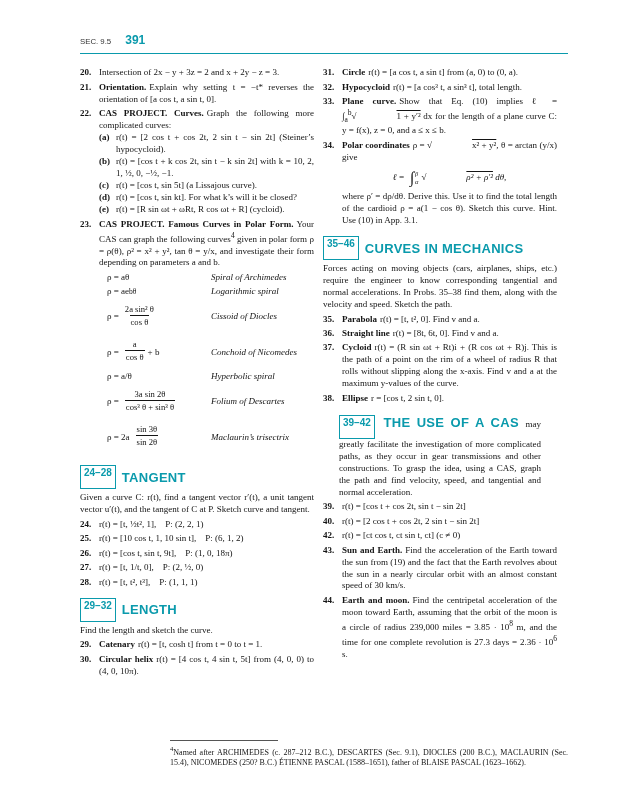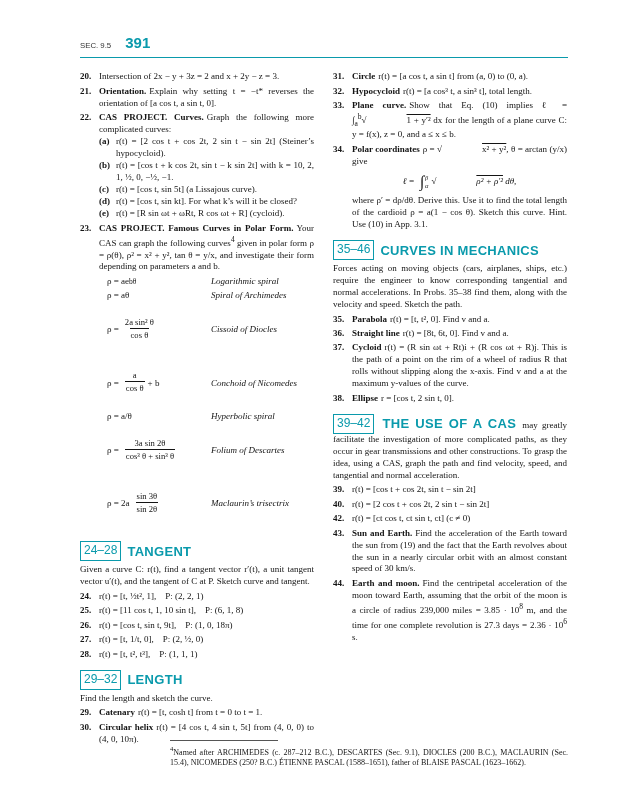--- a/index.html
+++ b/index.html
@@ -5,48 +5,48 @@
   :root { --accent:#0a9aac; --ink:#141414; }
   * { box-sizing:border-box; }
   html,body { margin:0; padding:0; background:#ffffff; }
   .page { position:relative; width:601px; height:800px; background:#fff; overflow:hidden;
           font-family:"Liberation Serif","DejaVu Serif",serif; font-size:9px; line-height:1.33; color:var(--ink); }
   .content { position:absolute; left:80px; top:33px; width:488px; }
 
   .pg-header { display:flex; align-items:baseline; border-bottom:1.6px solid var(--accent); padding-bottom:4px; }
   .hdr-sec   { font-family:"Liberation Sans",sans-serif; font-size:7.8px; color:#333; margin-right:14px; }
   .hdr-title { font-family:"Liberation Sans",sans-serif; font-size:7.8px; color:#333; flex:1; }
-  .hdr-page  { font-family:"Liberation Sans",sans-serif; font-weight:bold; font-size:15px; color:var(--accent); }
-
-  .columns { display:flex; gap:19px; margin-top:11px; }
+  .hdr-page  { font-family:"Liberation Sans",sans-serif; font-weight:bold; font-size:12px; color:var(--accent); }
+
+  .columns { display:flex; gap:9px; margin-top:11px; }
   .col { width:234px; flex:none; }
 
   .prob  { display:flex; margin-top:2.5px; }
   .pnum  { flex:0 0 19px; font-weight:bold; }
   .ptext { flex:1; text-align:justify; }
   .plead { margin-right:3px; }
 
   .sub      { display:flex; }
   .sublabel { flex:0 0 17px; font-weight:bold; }
   .subtext  { flex:1; text-align:justify; }
 
   .crow  { display:flex; align-items:center; margin:2.5px 0 2.5px 8px; }
   .cf    { flex:0 0 104px; display:flex; align-items:center; white-space:nowrap; }
   .cf .sp { margin-right:3px; }
-  .frac  { display:inline-flex; flex-direction:column; align-items:center; text-align:center; line-height:1.15; margin:13px 3px; font-size:8.6px; }
+  .frac  { display:inline-flex; flex-direction:column; align-items:center; text-align:center; line-height:1.15; margin:4px 3px; font-size:8.6px; }
   .fden  { border-top:0.9px solid var(--ink); padding:2px 1px; }
   .cname { font-style:italic; }
 
   .sec-head  { display:flex; align-items:center; gap:6px; margin:9px 0 3px; }
   .badge     { display:inline-block; border:1px solid var(--accent); color:var(--accent);
-               font-family:"Liberation Sans",sans-serif; font-weight:normal; font-size:12px; line-height:1;
-               padding:2px 3px 4px; }
+               font-family:"Liberation Sans",sans-serif; font-weight:bold; font-size:10px; line-height:1;
+               padding:2px 3px 10px; }
   .sec-title { color:var(--accent); font-family:"Liberation Sans",sans-serif; font-weight:bold; font-size:13px; letter-spacing:0.3px; }
   .intro     { text-align:justify; margin-bottom:2px; }
-  .cas-para  { text-align:justify; margin:9px 0 2px; }
+  .cas-para  { text-align:justify; margin:9px 16px 2px; }
   .cas-para .badge { margin-right:4px; vertical-align:1px; }
   .cas-para .sec-title { margin-right:2px; }
 
   .disp-eq { display:flex; justify-content:center; align-items:center; margin:5px 0 4px; font-style:italic; }
   .eqlhs   { margin-right:2px; }
   .bigint  { font-size:16px; line-height:0.9; font-style:normal; margin:0 1px 0 3px; }
   .lims    { display:flex; flex-direction:column; justify-content:space-between; align-self:stretch;
              font-size:6.3px; margin-right:3px; padding:1px 0; }
   .rad     { text-decoration:overline;margin-left:40px; }
 
@@ -105,30 +105,30 @@
           </span>
         </div>
 
         <div class="prob">
           <span class="pnum">23.</span>
           <span class="ptext">
             <b class="plead">CAS PROJECT. Famous Curves in Polar Form.</b><span>Your CAS can graph the following curves</span><sup>4</sup><span> given in polar form ρ = ρ(θ), ρ² = x² + y², tan θ = y/x, and investigate their form depending on parameters a and b.</span>
 
             <span class="crow">
               <span class="cf">
+                  <span>ρ = aθ</span>
+                </span>
+              <span class="cname">Spiral of Archimedes</span>
+            </span>
+            <span class="crow">
+              <span class="cf">
                   <span>ρ = ae</span>
                   <sup>bθ</sup>
                 </span>
               <span class="cname">Logarithmic spiral</span>
-            </span>
-            <span class="crow">
-              <span class="cf">
-                  <span>ρ = aθ</span>
-                </span>
-              <span class="cname">Spiral of Archimedes</span>
             </span>
             <span class="crow">
               <span class="cf">
                   <span class="sp">ρ =</span>
                   <span class="frac">
                     <span class="fnum">2a sin² θ</span>
                     <span class="fden">cos θ</span>
                   </span>
                 </span>
               <span class="cname">Cissoid of Diocles</span>
@@ -178,21 +178,21 @@
           <span class="sec-title">TANGENT</span>
         </div>
         <div class="intro">Given a curve C: r(t), find a tangent vector r′(t), a unit tangent vector u′(t), and the tangent of C at P. Sketch curve and tangent.</div>
 
         <div class="prob">
           <span class="pnum">24.</span>
           <span class="ptext"><span>r(t) = [t, ½t², 1],  P: (2, 2, 1)</span></span>
         </div>
         <div class="prob">
           <span class="pnum">25.</span>
-          <span class="ptext"><span>r(t) = [11 cos t, 1, 10 sin t],  P: (6, 1, 8)</span></span>
+          <span class="ptext"><span>r(t) = [10 cos t, 1, 10 sin t],  P: (6, 1, 2)</span></span>
         </div>
         <div class="prob">
           <span class="pnum">26.</span>
           <span class="ptext"><span>r(t) = [cos t, sin t, 9t],  P: (1, 0, 18π)</span></span>
         </div>
         <div class="prob">
           <span class="pnum">27.</span>
           <span class="ptext"><span>r(t) = [t, 1/t, 0],  P: (2, ½, 0)</span></span>
         </div>
         <div class="prob">

